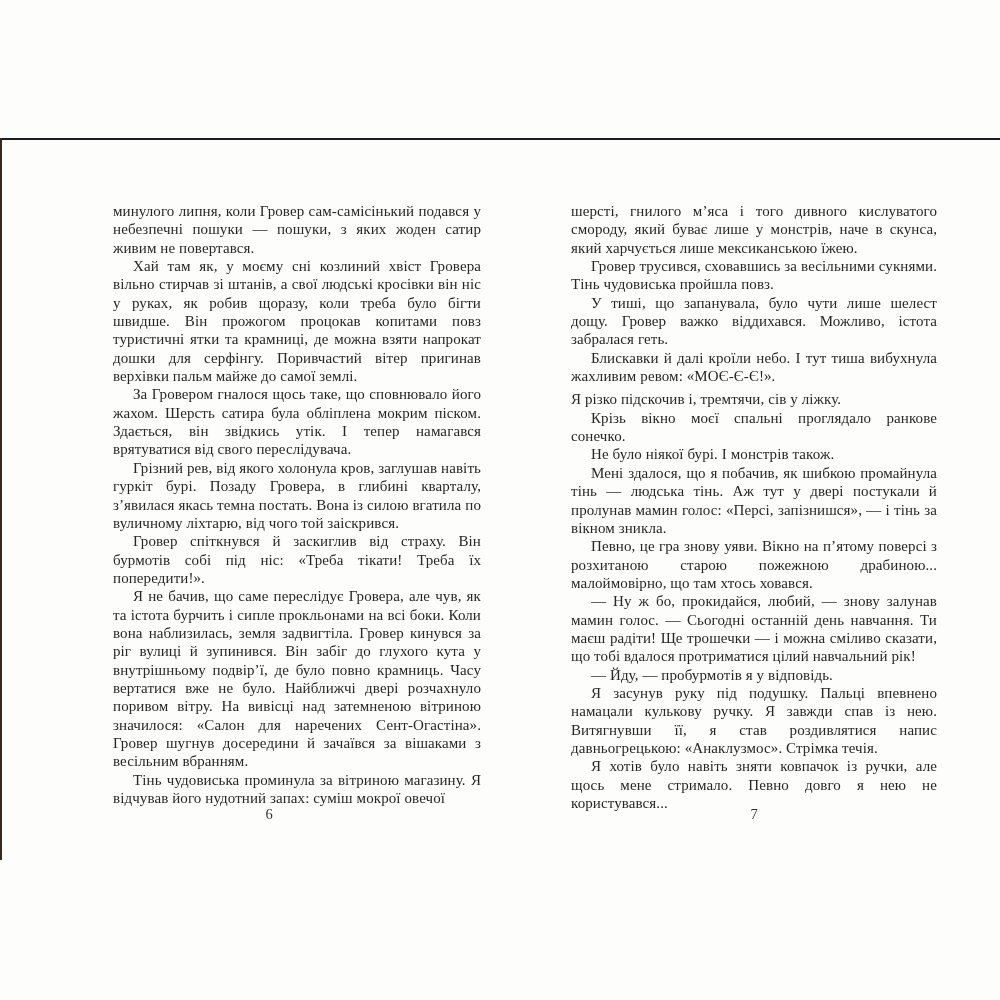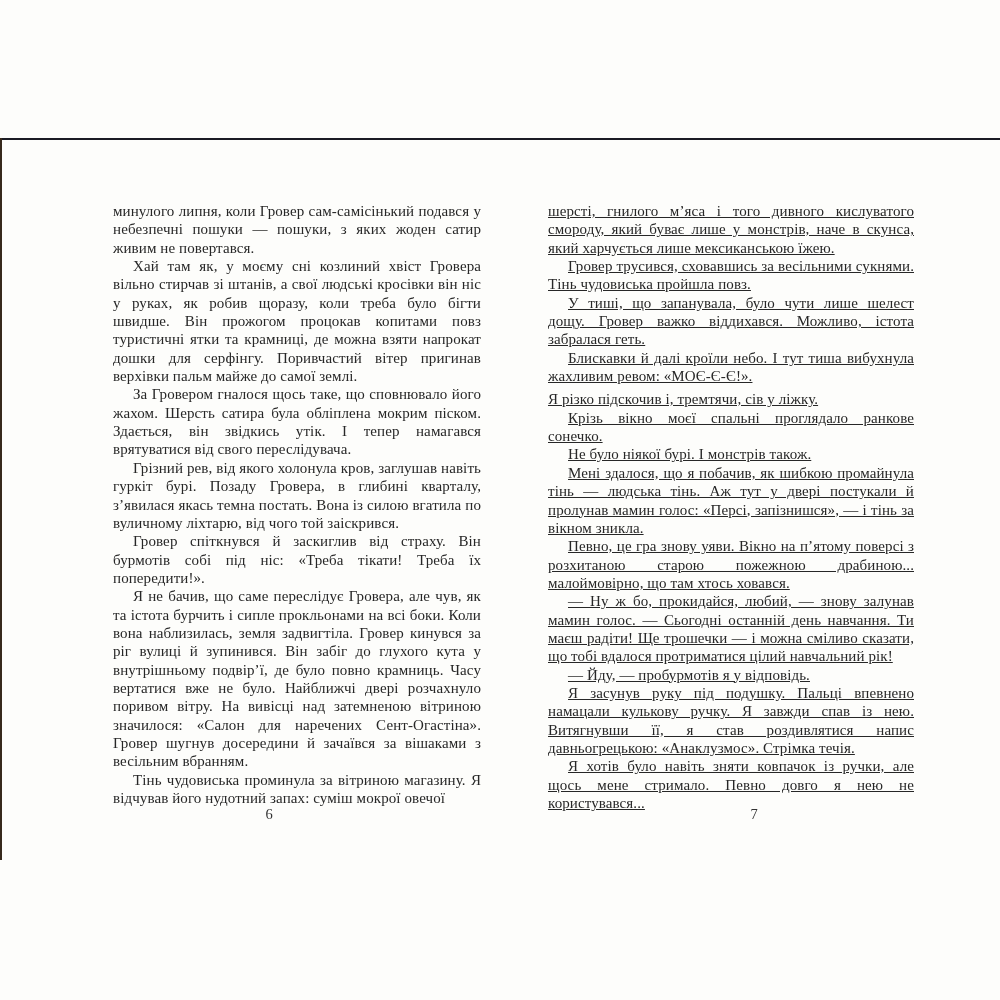--- a/index.html
+++ b/index.html
@@ -22,21 +22,21 @@
     background:#37291c;
   }
   .page{
     position:absolute;top:202px;
     text-align:justify;
     font-size:15px;
     line-height:18.35px;
     letter-spacing:0.1px;
   }
   .page-left{left:100px;width:368px;margin-left:13px;}
-  .page-right{left:548px;width:366px;text-decoration:underline;}
+  .page-right{left:571px;width:366px;}
   .page p{margin:0;text-indent:20px;}
   .page p.cont{text-indent:0;}
   .page p.scene-start{text-indent:0;margin-top:5px;}
   .pagenum{
     position:absolute;top:806px;
     text-align:center;
     font-size:14.5px;color:#333;
   }
   .pagenum-left{left:85px;width:368px;}
   .pagenum-right{left:571px;width:366px;}

